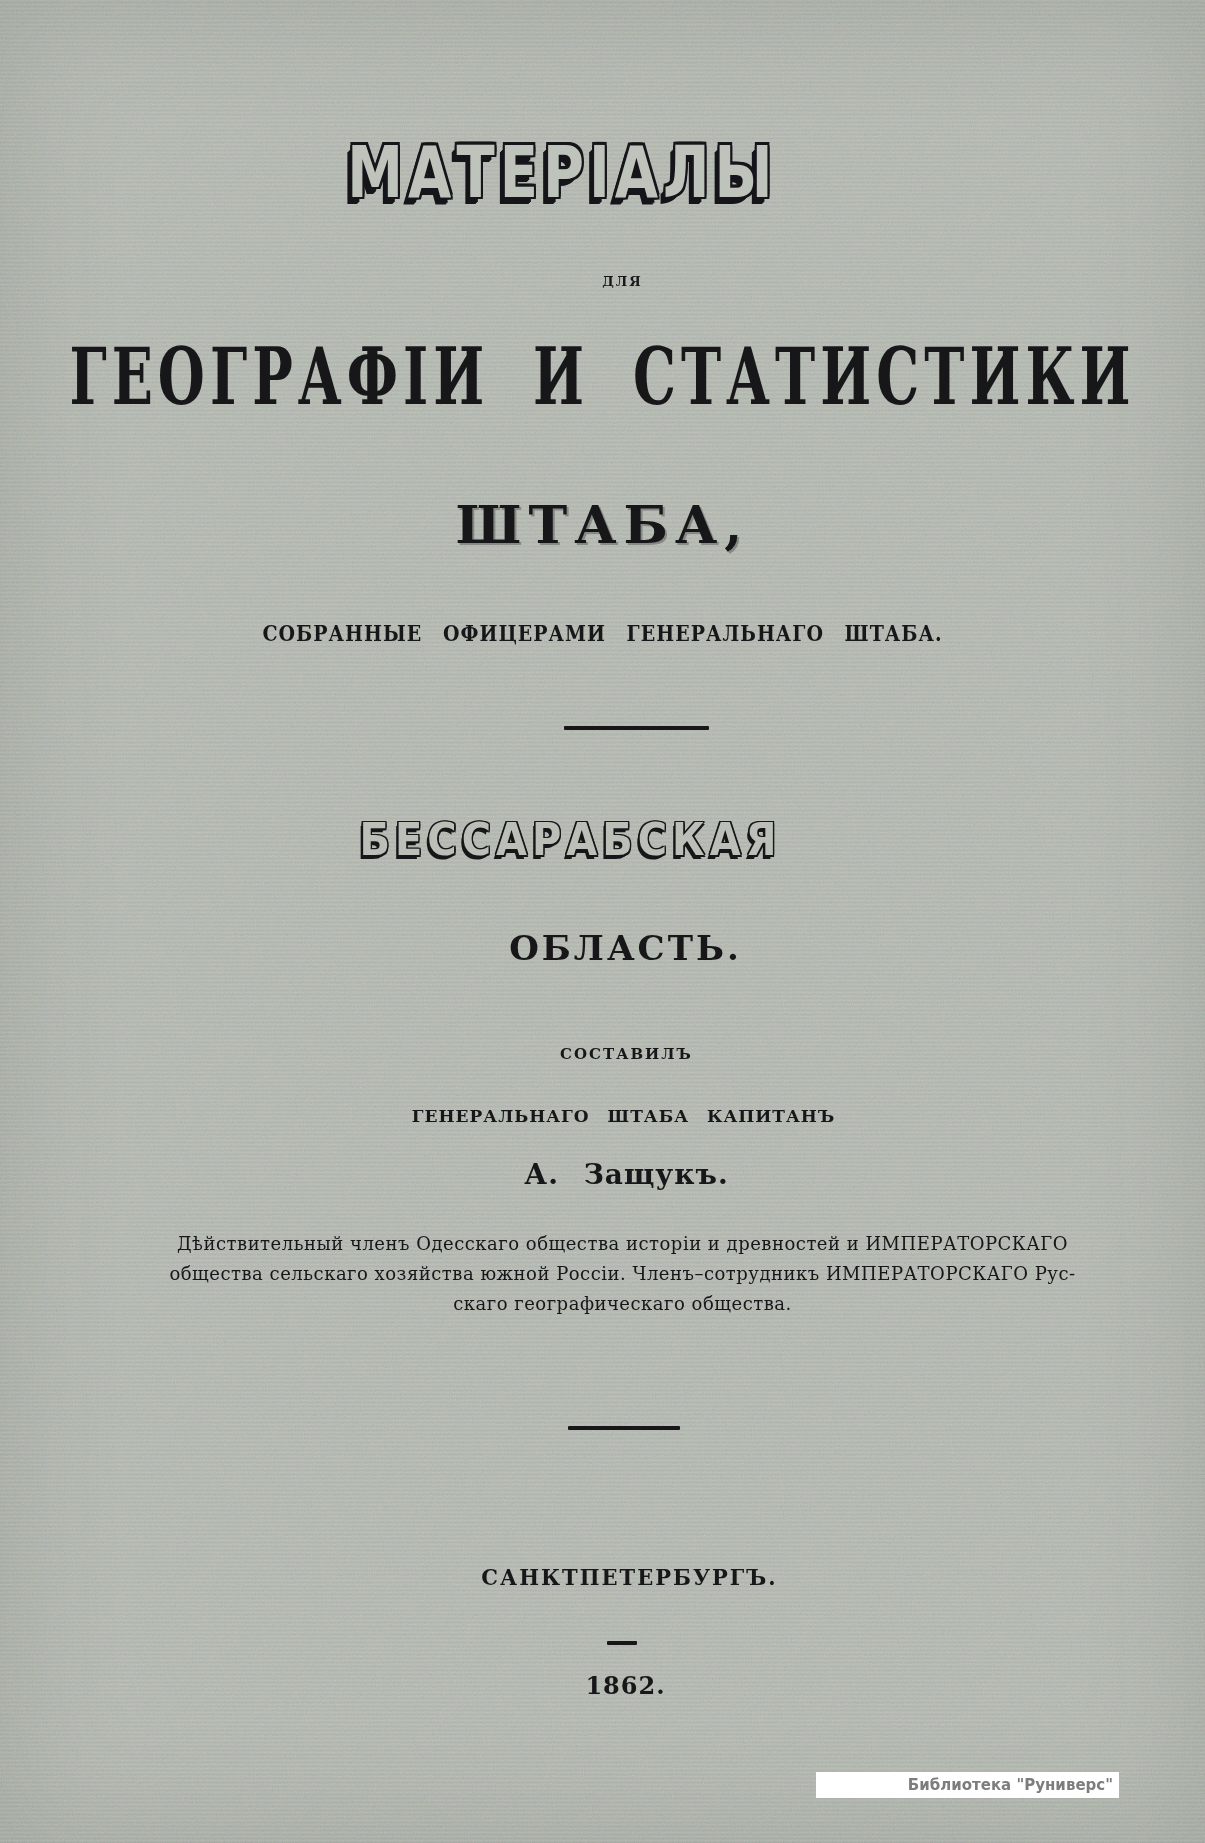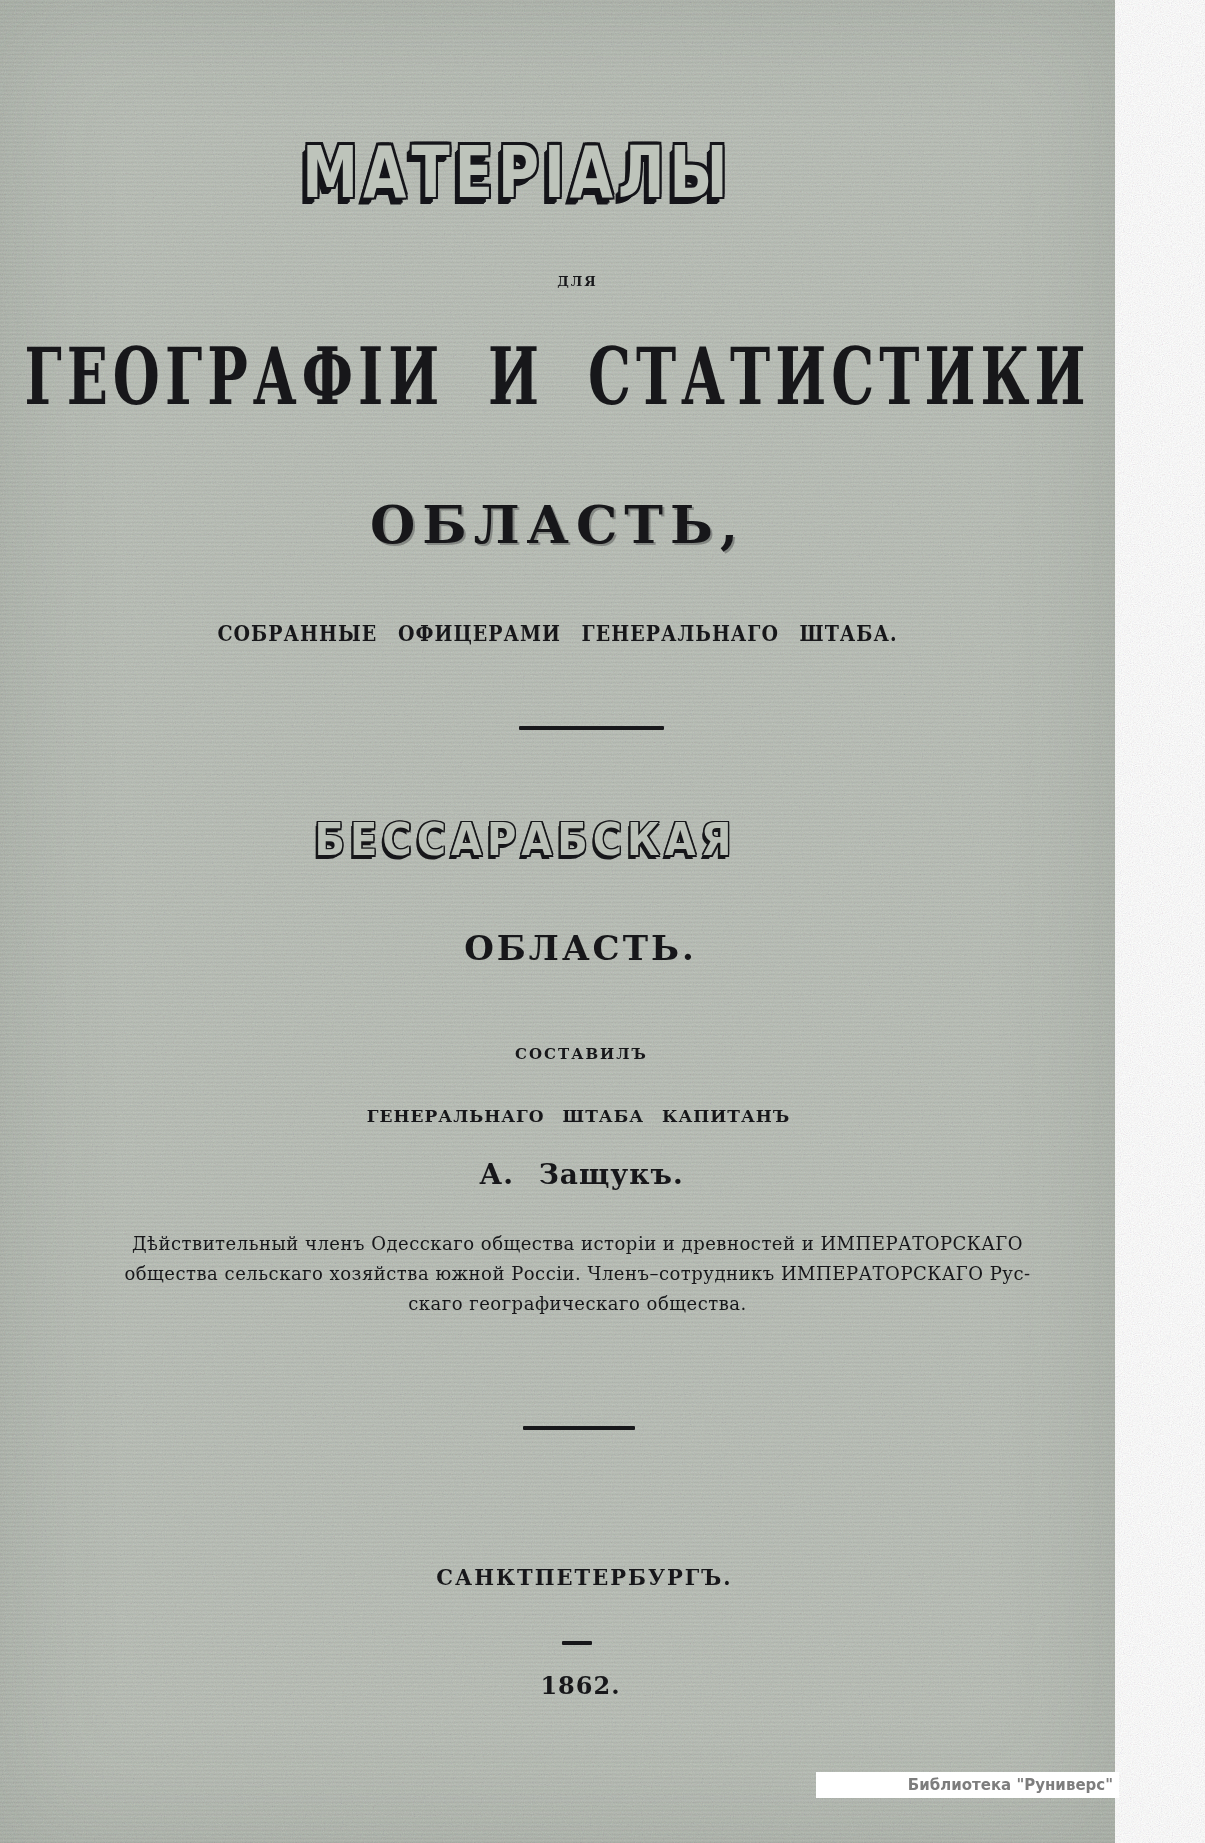--- a/index.html
+++ b/index.html
@@ -3,21 +3,21 @@
 <meta charset="utf-8">
 <style>
   html, body {
     margin: 0; padding: 0;
     width: 1205px; height: 1843px;
     overflow: hidden;
     font-family: "DejaVu Serif", serif;
   }
   .page {
     position: relative;
-    width: 1115px; height: 1843px;
+    width: 1205px; height: 1843px;
     background: #b5bbb2;
     box-shadow: inset 0 0 120px rgba(55,65,58,0.18);
   }
   .page::after {
     content: "";
     position: absolute; inset: 0;
     background: repeating-linear-gradient(180deg,
       rgba(255,255,255,0.05) 0px, rgba(255,255,255,0.05) 1px,
       rgba(20,30,20,0.03) 2px, rgba(20,30,20,0.03) 3px,
       transparent 3px, transparent 4px);
@@ -209,21 +209,21 @@
   </svg>
 
   <div class="content">
 
     <div class="line t-materialy">МАТЕРІАЛЫ</div>
 
     <div class="line t-dlya">для</div>
 
     <div class="line t-geografia">ГЕОГРАФІИ И СТАТИСТИКИ</div>
 
-    <div class="line t-rossii">ОБЛАСТЬ,</div>
+    <div class="line t-rossii">ШТАБА,</div>
 
     <div class="line t-sobrannye">СОБРАННЫЕ ОФИЦЕРАМИ ГЕНЕРАЛЬНАГО ШТАБА.</div>
 
     <div class="rule rule-1"></div>
 
     <div class="line t-bessarabskaya">БЕССАРАБСКАЯ</div>
 
     <div class="line t-oblast">ОБЛАСТЬ.</div>
 
     <div class="line t-sostavil">СОСТАВИЛЪ</div>

